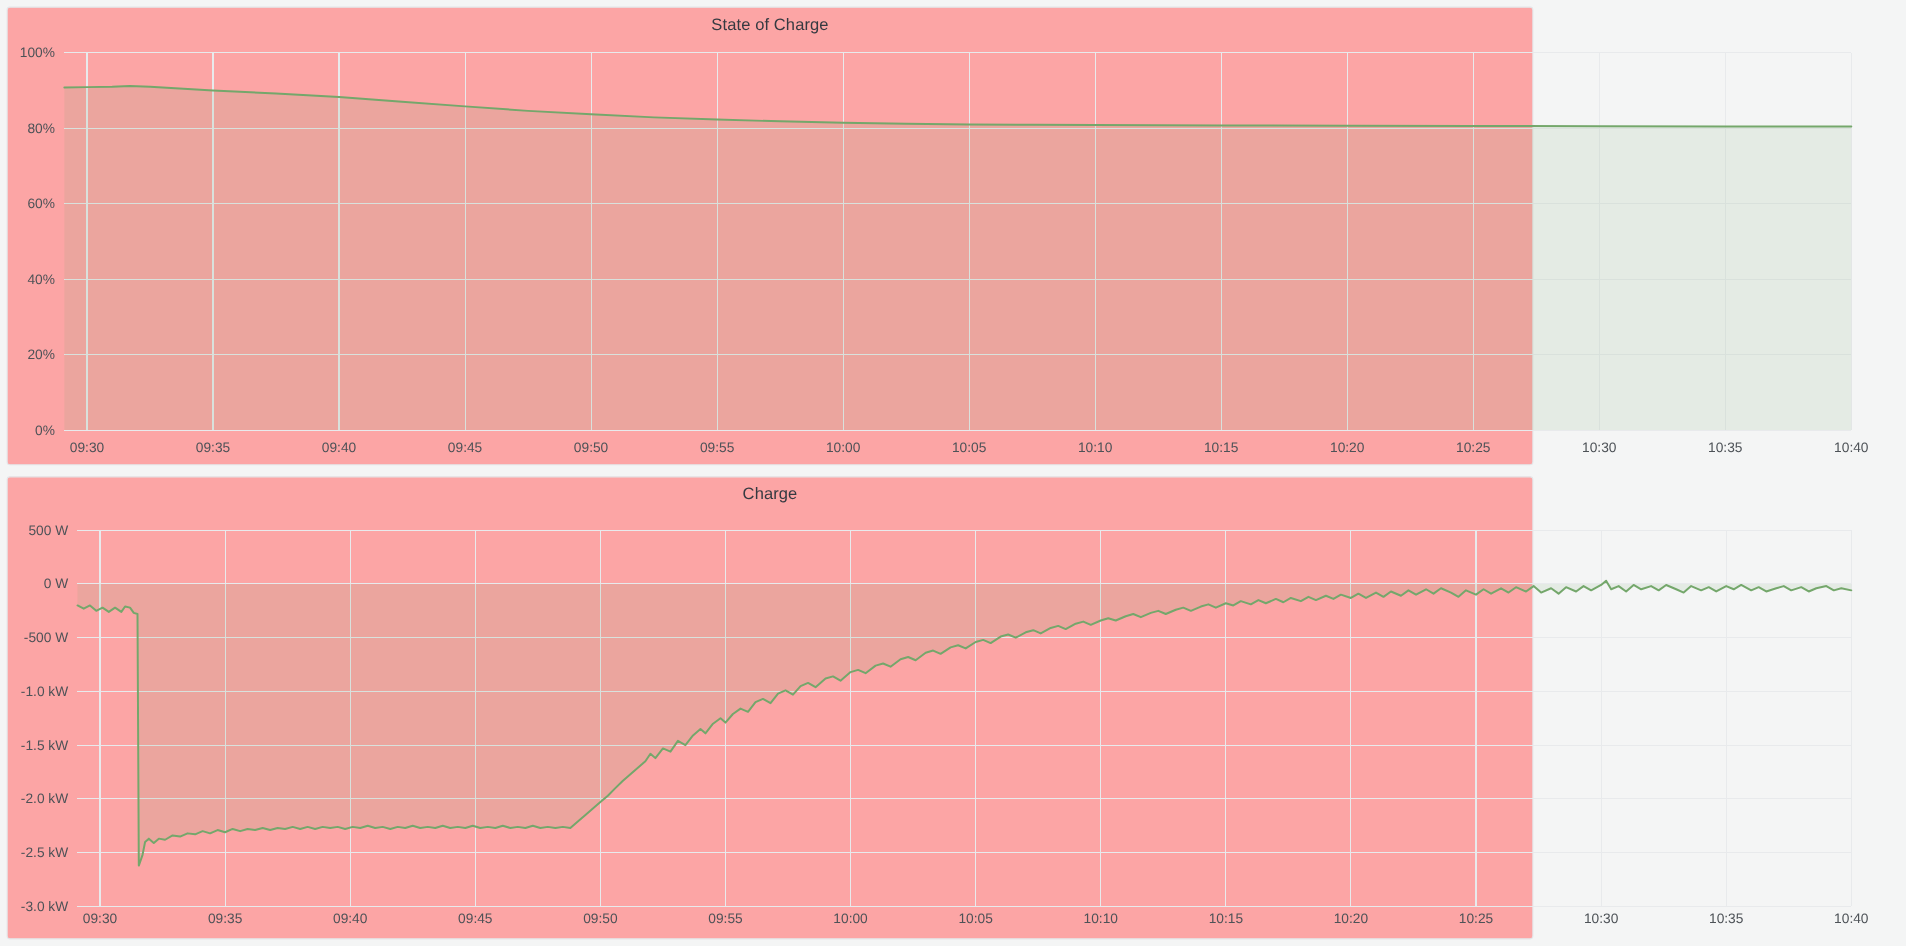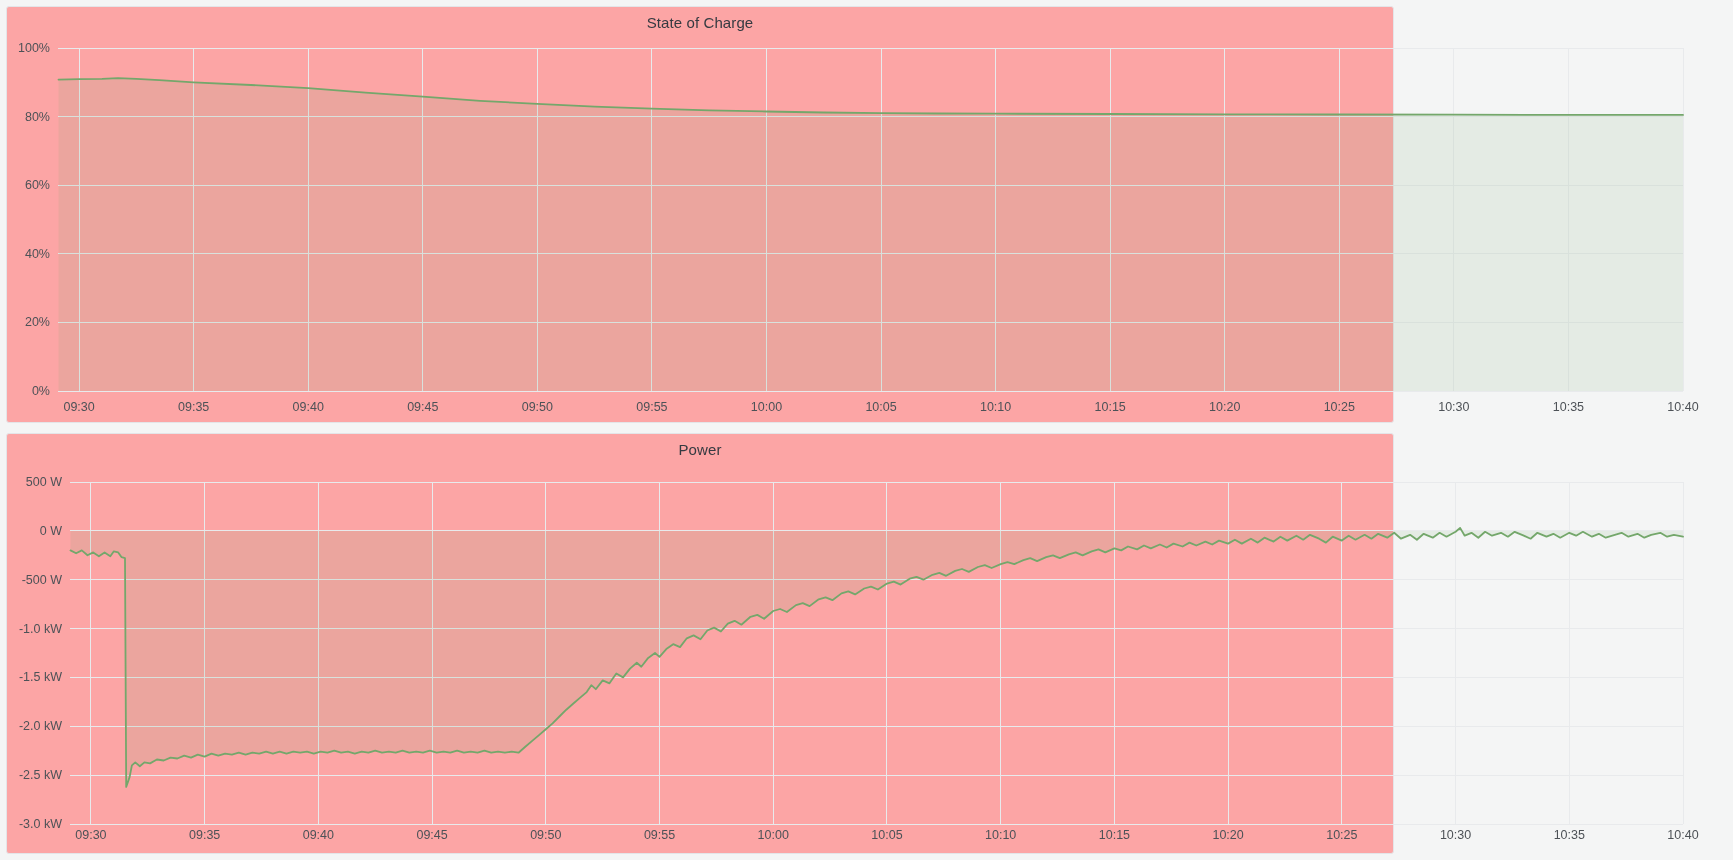--- a/index.html
+++ b/index.html
@@ -63,21 +63,21 @@
         <text x="1561.4342921601803" y="374" text-anchor="middle" font-size="12.5" fill="#4d5257" class="tick-text">10:35</text>
         <line x1="1676" x2="1676" y1="11" y2="354" stroke="#e8eaec" stroke-width="1" shape-rendering="crispEdges"></line>
         <text x="1676" y="374" text-anchor="middle" font-size="12.5" fill="#4d5257" class="tick-text">10:40</text>
         <path d="M51.5,354.0 L51.5,42.6 L72.1,42.2 L95.0,41.9 L111.0,41.2 L129.4,41.9 L152.3,43.2 L186.6,45.3 L243.9,48.0 L301.2,51.1 L358.5,55.6 L415.8,59.7 L473.1,63.8 L530.3,66.9 L587.6,69.7 L644.9,71.7 L702.2,73.3 L759.5,74.5 L816.8,75.5 L874.0,76.2 L931.3,76.5 L988.6,76.7 L1103.2,77.0 L1217.7,77.4 L1332.3,77.5 L1446.9,77.7 L1561.4,77.9 L1676.0,77.9 L1676.0,354.0 Z" fill="rgba(116,167,107,0.12)" stroke="none"></path>
         <path d="M51.5,42.6 L72.1,42.2 L95.0,41.9 L111.0,41.2 L129.4,41.9 L152.3,43.2 L186.6,45.3 L243.9,48.0 L301.2,51.1 L358.5,55.6 L415.8,59.7 L473.1,63.8 L530.3,66.9 L587.6,69.7 L644.9,71.7 L702.2,73.3 L759.5,74.5 L816.8,75.5 L874.0,76.2 L931.3,76.5 L988.6,76.7 L1103.2,77.0 L1217.7,77.4 L1332.3,77.5 L1446.9,77.7 L1561.4,77.9 L1676.0,77.9" fill="none" stroke="#74a76b" stroke-width="1.8" stroke-linejoin="round" stroke-linecap="round"></path>
       </svg>
   </section>
 
   <section class="panel" style="height:421px">
     <div class="panel-header">
-      <span class="panel-title">Power</span>
+      <span class="panel-title">Charge</span>
     </div>
     <svg id="chart1" class="chart" width="1718" height="391" viewBox="0 0 1718 391">
         <line x1="63" x2="1676" y1="18" y2="18" stroke="#e8eaec" stroke-width="1" shape-rendering="crispEdges"></line>
         <text x="55" y="22" text-anchor="end" font-size="12.5" fill="#4d5257" class="tick-text">500 W</text>
         <line x1="63" x2="1676" y1="66.85714285714286" y2="66.85714285714286" stroke="#e8eaec" stroke-width="1" shape-rendering="crispEdges"></line>
         <text x="55" y="70.85714285714286" text-anchor="end" font-size="12.5" fill="#4d5257" class="tick-text">0 W</text>
         <line x1="63" x2="1676" y1="115.71428571428571" y2="115.71428571428571" stroke="#e8eaec" stroke-width="1" shape-rendering="crispEdges"></line>
         <text x="55" y="119.71428571428571" text-anchor="end" font-size="12.5" fill="#4d5257" class="tick-text">-500 W</text>
         <line x1="63" x2="1676" y1="164.57142857142856" y2="164.57142857142856" stroke="#e8eaec" stroke-width="1" shape-rendering="crispEdges"></line>
         <text x="55" y="168.57142857142856" text-anchor="end" font-size="12.5" fill="#4d5257" class="tick-text">-1.0 kW</text>

